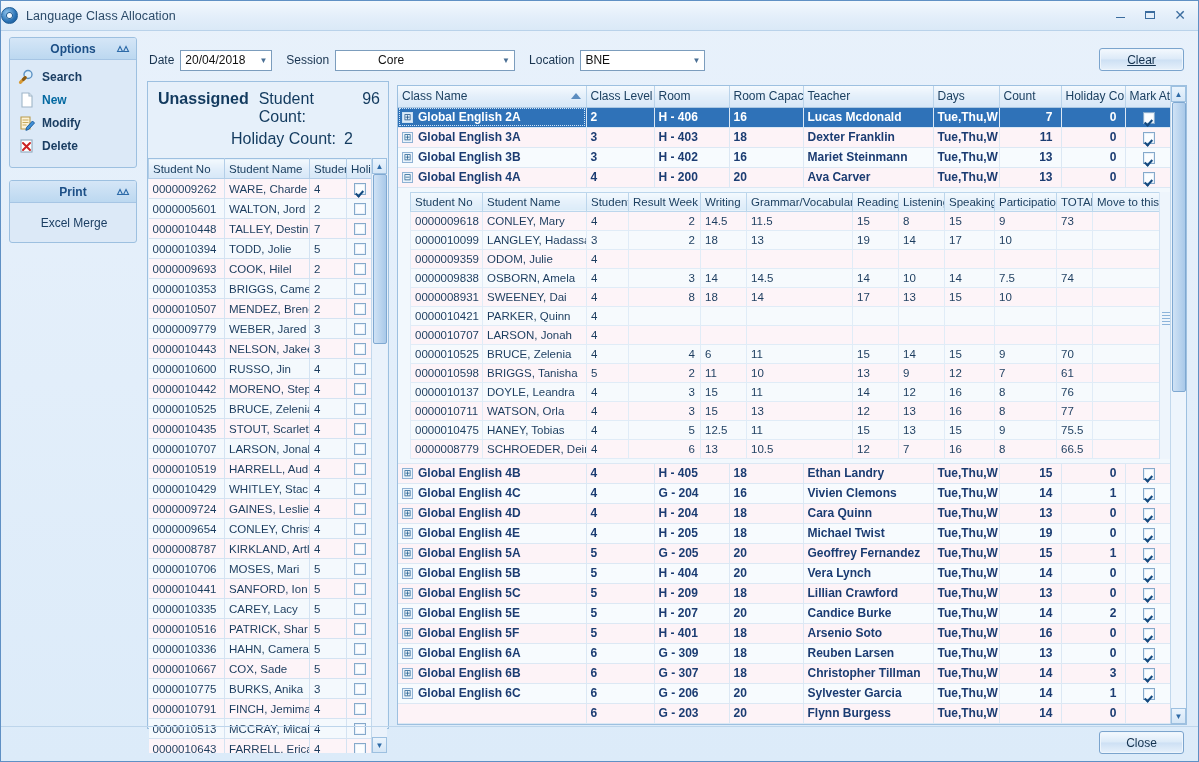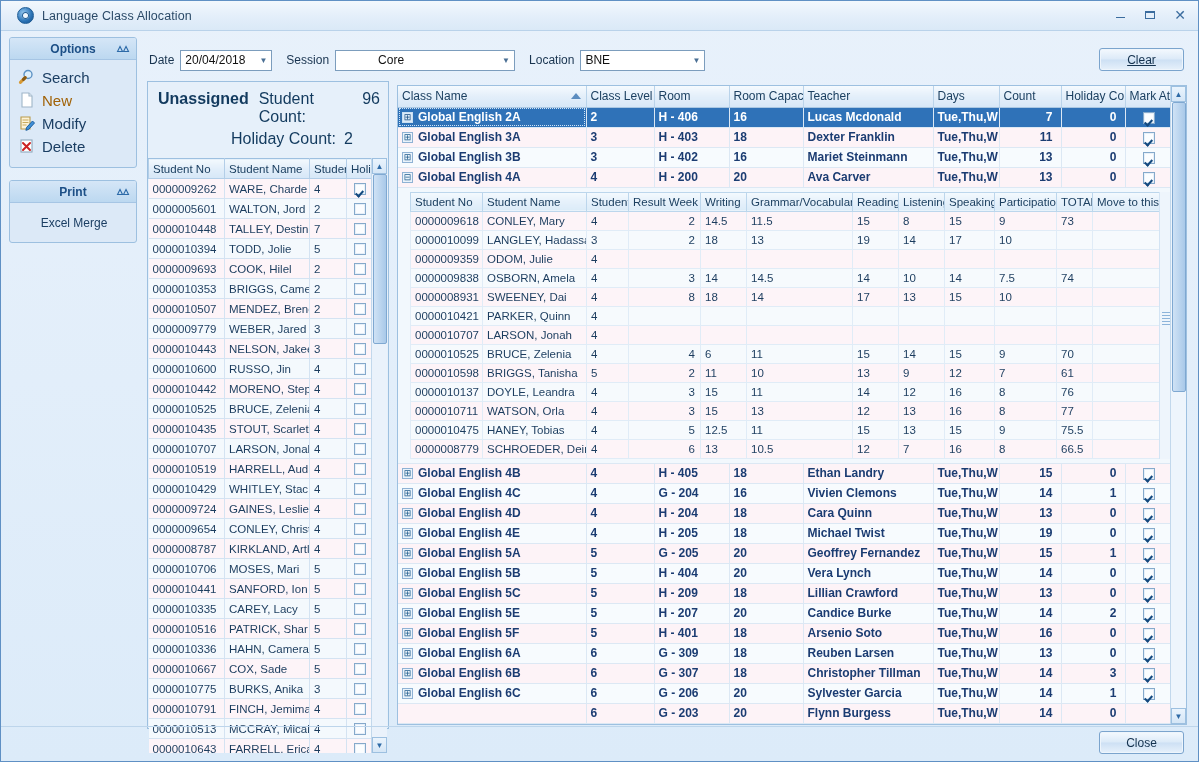--- a/index.html
+++ b/index.html
@@ -18,21 +18,21 @@
     border: 1px solid #5f90c4;
     overflow: hidden;
   }
 
   
   .titlebar {
     height: 30px;
     background: linear-gradient(180deg,#f2f8fd 0%, #e3eefa 55%, #dae9f7 100%);
     border-bottom: 1px solid #b9d2ea;
     display: flex; align-items: center;
-    padding-left: 16px;
+    padding-left: 0;
     position: relative;
   }
   .app-icon {
     width: 17px; height: 17px; border-radius: 50%;
     background: radial-gradient(circle at 35% 32%, #8fc4ee 0%, #2a72b5 60%, #17508a 100%);
     border: 1px solid #1d5c95;
     display: flex; align-items: center; justify-content: center;
     margin-right: 8px; flex: none;
   }
   .app-icon::after {
@@ -77,23 +77,23 @@
     font-weight: bold; color: #1c4f86; font-size: 12px;
   }
   .panel-chevron {
     position: absolute; right: 7px; top: 3px;
     color: #2c6aa8; font-size: 12px; line-height: 14px;
   }
   .panel-body { padding: 7px 6px 8px 8px; }
   .opt-row {
     display: flex; align-items: center;
     height: 20px; margin-bottom: 3px;
-    color: #1b3e63; font-size: 15px;
-  }
-  .opt-row.disabled { color: #a16207; }
+    color: #1b3e63; font-size: 12px; font-weight: bold;
+  }
+  .opt-row.disabled { color: #0369a1; }
   .opt-ico {
     width: 18px; height: 16px; margin-right: 6px;
     flex: none; position: relative;
   }
   .opt-label { white-space: nowrap; }
   .excel-merge {
     text-align: center; color: #1b3e63; font-size: 12px;
     padding: 6px 0 4px;
   }
 

